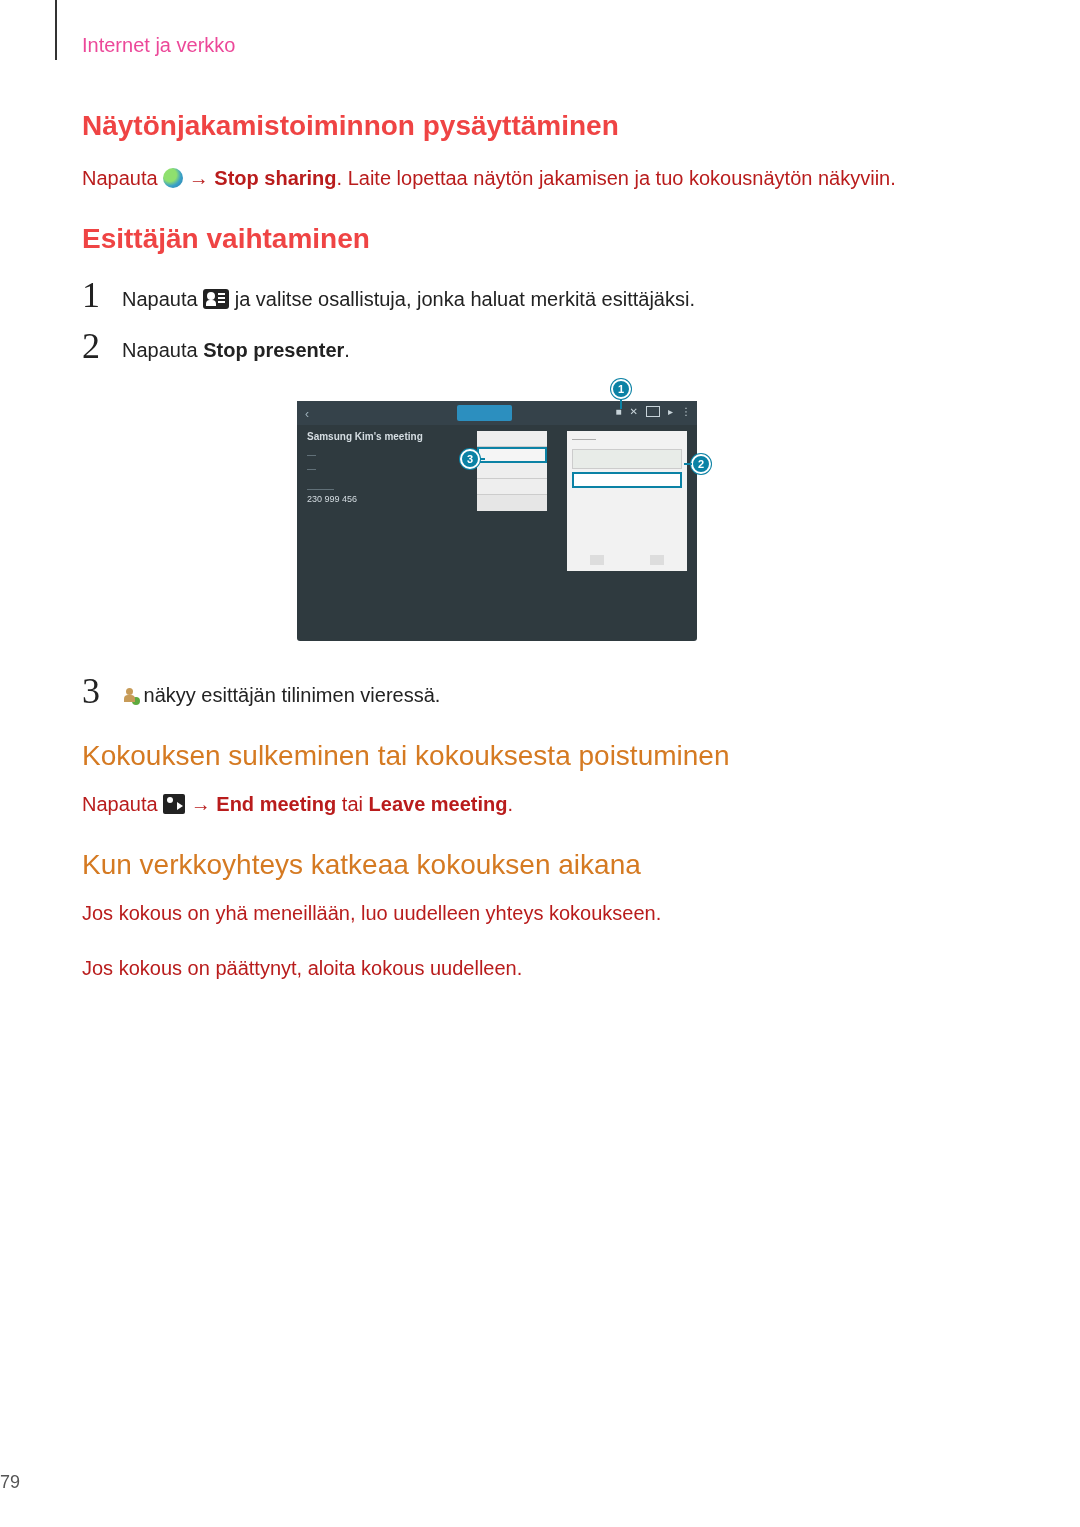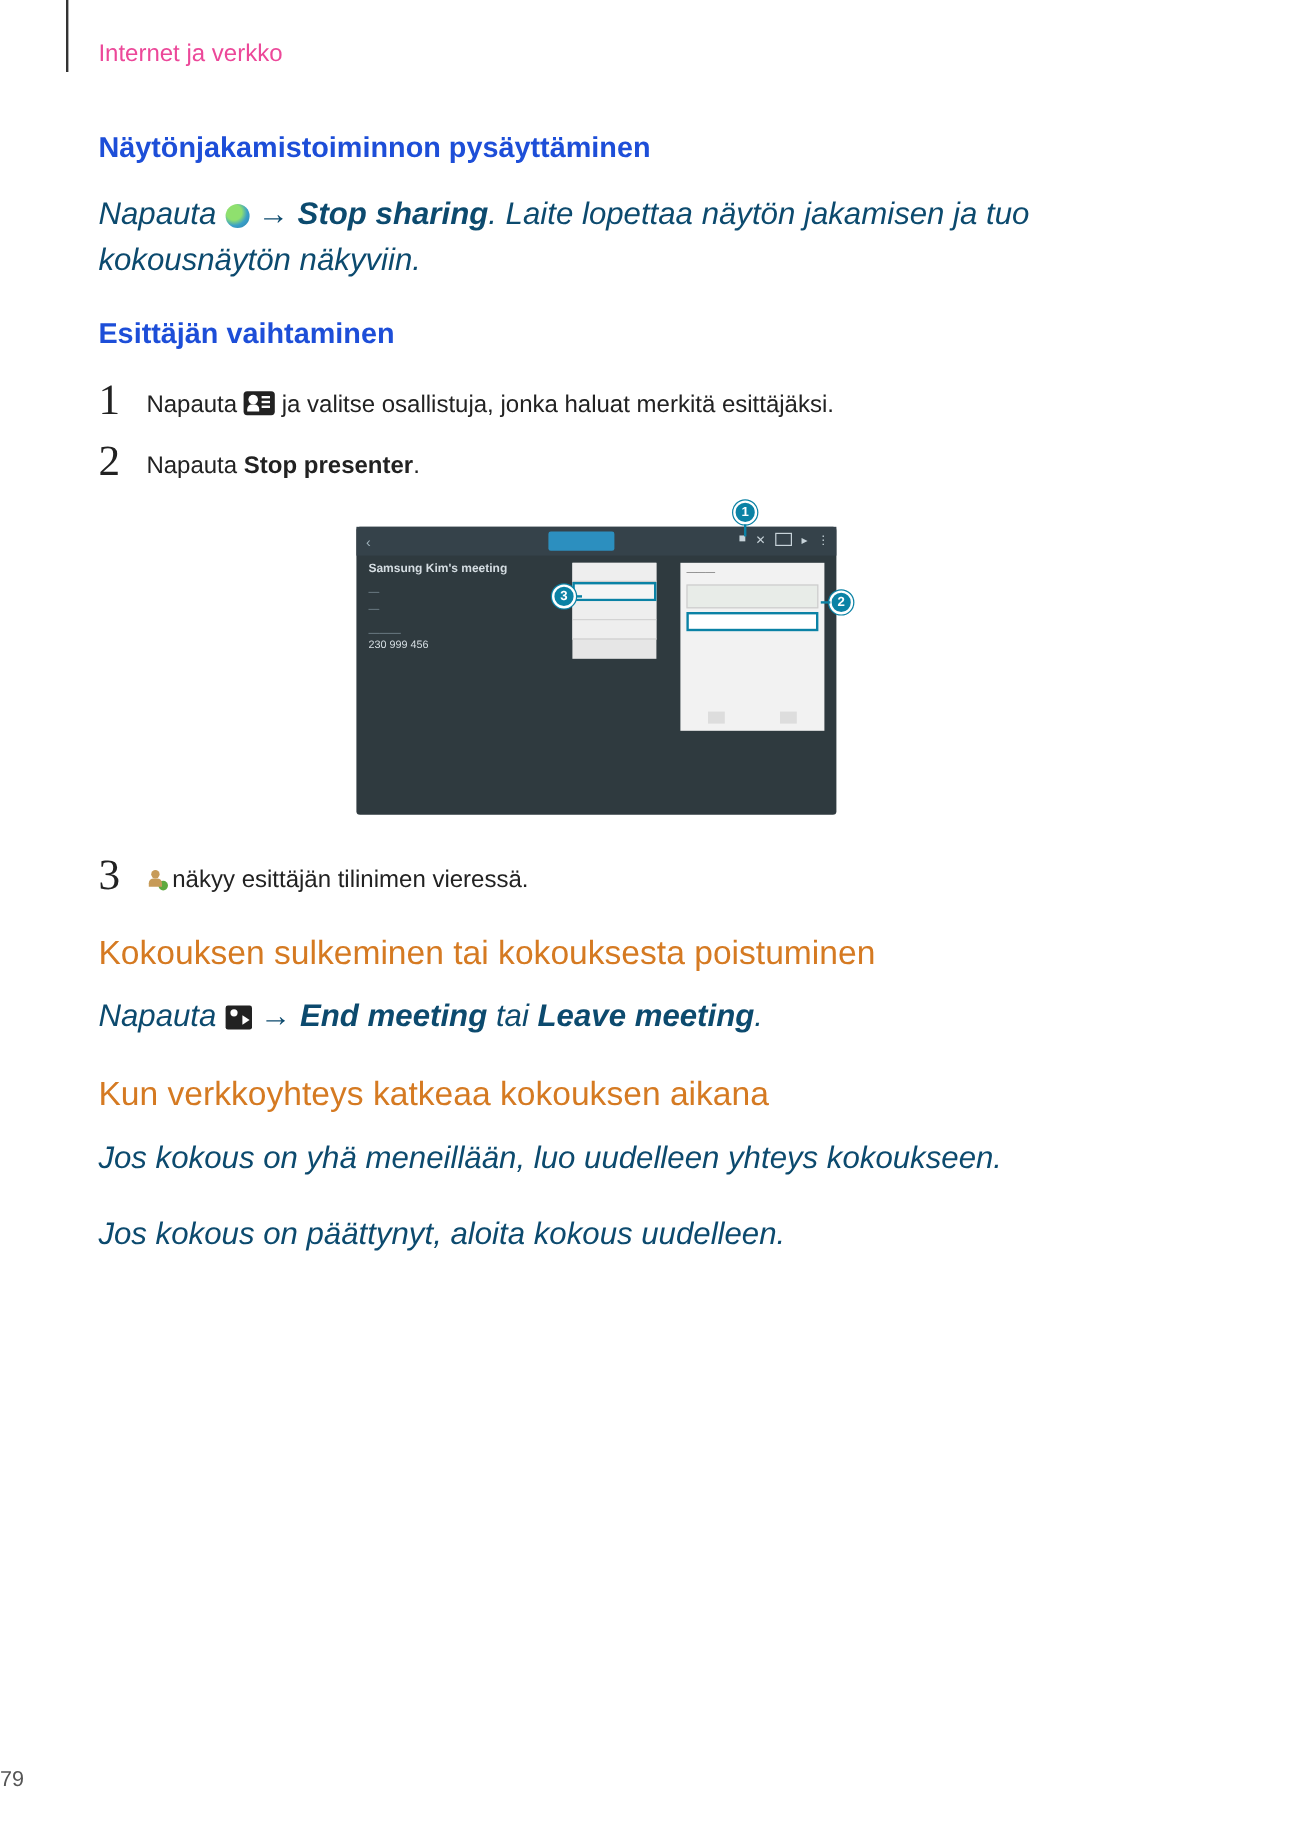--- a/index.html
+++ b/index.html
@@ -27,30 +27,29 @@
     color: #ec4899;
   }
   .content {
     position: absolute;
     top: 110px;
     left: 82px;
     width: 830px;
   }
   .sub-heading {
     font-weight: bold;
-    font-size: 24px;
-    color: #1d4ed8;
+    font-size: 28px;
+    color: #ef4444;
     margin-bottom: 22px;
   }
   .para {
-    font-size: 26px;
+    font-size: 20px;
     line-height: 1.45;
-    color: #0c4a6e;
+    color: #b91c1c;
     margin-bottom: 30px;
-    font-style: italic;
   }
   .bold { font-weight: bold; }
   .icon-share {
     display: inline-block;
     width: 20px; height: 20px;
     border-radius: 50%;
     background: radial-gradient(circle at 35% 35%, #8fe06e 35%, #3aa0c8 60%, #2a7fa8 100%);
     vertical-align: -3px;
   }
   .icon-people {

